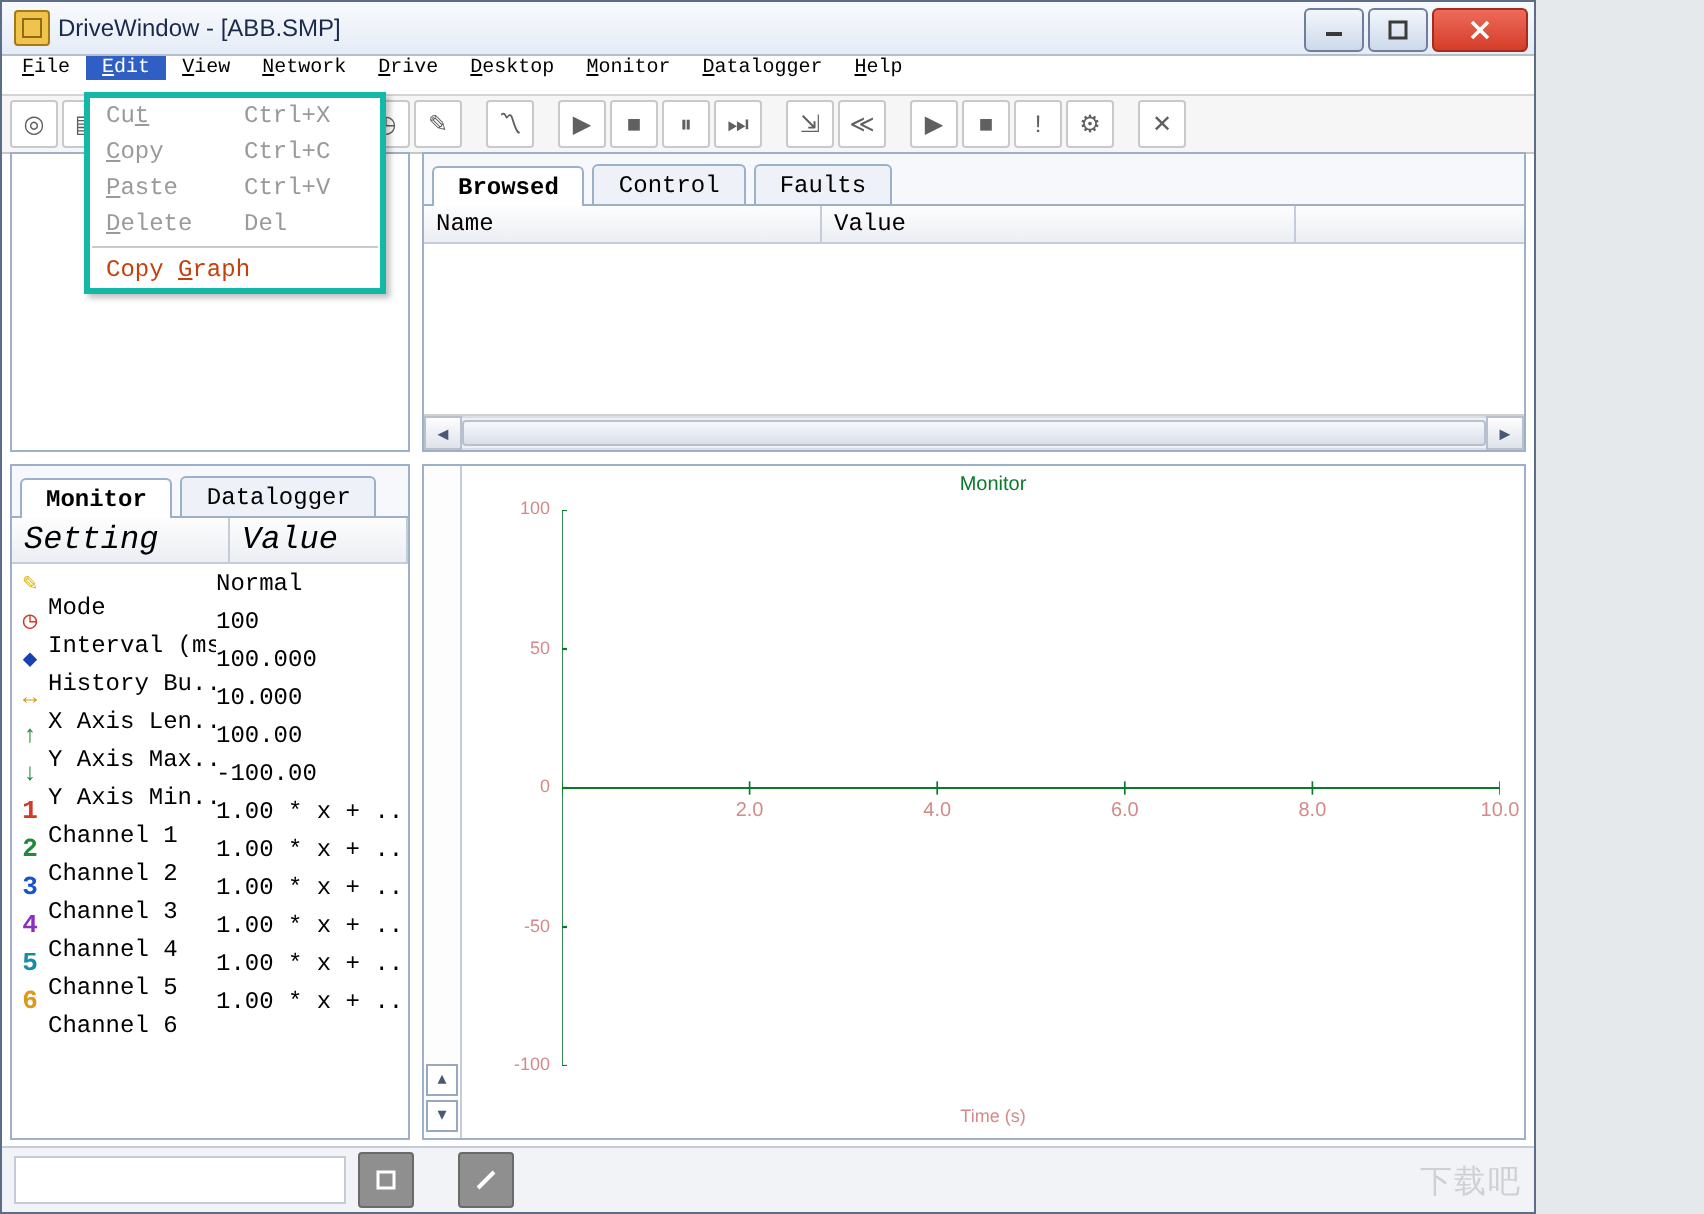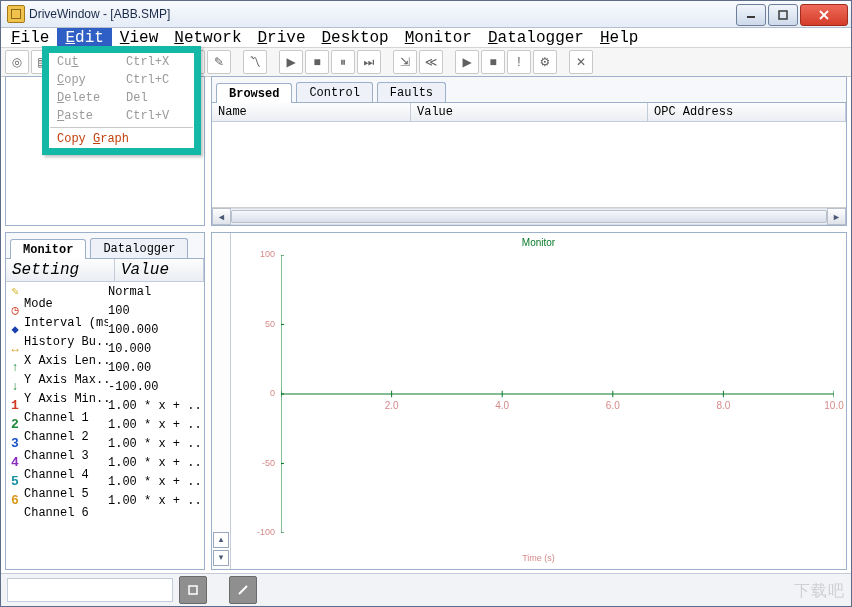--- a/index.html
+++ b/index.html
@@ -1,33 +1,33 @@
 <!DOCTYPE html>
 <html><head>
 <meta charset="utf-8">
 <style>
   html,body{margin:0;padding:0;font-family:"Segoe UI","Microsoft Sans Serif",sans-serif;font-size:12px;background:#e6e9ec;}
-  .app{width:852px;height:607px;border:1px solid #5d6c87;box-sizing:border-box;position:relative;background:#fff;overflow:hidden;}
+  .app{width:768px;height:607px;border:1px solid #5d6c87;box-sizing:border-box;position:relative;background:#fff;overflow:hidden;}
   
   .titlebar{height:26px;background:linear-gradient(#f8fafd,#e5ecf6);display:flex;align-items:center;border-bottom:1px solid #b6bfce;}
   .titlebar .app-icon{width:16px;height:16px;margin:0 4px 0 6px;background:#f2c34b;border:1px solid #a37a1b;position:relative;border-radius:2px;}
   .titlebar .app-icon::after{content:"";position:absolute;inset:3px;border:1px solid #8c6b1a;}
   .titlebar .title{color:#1a2a4a;}
   .titlebar .spacer{flex:1;}
   .winbtns{display:flex;height:20px;margin-right:3px;}
   .winbtn{width:28px;height:20px;border:1px solid #6f7f9b;border-radius:3px;margin-left:2px;background:linear-gradient(#f2f6fb,#cdd9ea);display:flex;align-items:center;justify-content:center;font-size:11px;color:#3a3a3a;}
   .winbtn.close{width:46px;background:linear-gradient(#ee6a5b,#d43d28);border-color:#a42c1c;color:#fff;font-weight:bold;}
   .winbtn svg{display:block;}
   
-  .menubar{height:19px;display:flex;align-items:flex-start;padding:0 2px;background:#fff;border-bottom:1px solid #d4d4d4;font-family:"Courier New",monospace;font-size:16px;}
+  .menubar{height:19px;display:flex;align-items:flex-start;padding:0 2px;background:#fff;border-bottom:1px solid #d4d4d4;font-family:"Courier New",monospace;font-size:10px;}
   .menuitem{padding:1px 8px 0 8px;cursor:default;}
   .menuitem .ul{text-decoration:underline;}
   .menuitem.active{background:#2f5ec4;color:#fff;}
   
-  .dropdown{position:absolute;top:45px;left:41px;width:145px;background:#fff;border:7px solid #14b8a6;box-shadow:2px 2px 3px rgba(0,0,0,.25);font-family:"Courier New",monospace;font-size:12px;z-index:50;}
+  .dropdown{position:absolute;top:45px;left:41px;width:145px;background:#fff;border:3px solid #14b8a6;box-shadow:2px 2px 3px rgba(0,0,0,.25);font-family:"Courier New",monospace;font-size:12px;z-index:50;}
   .dropdown table{width:100%;border-collapse:collapse;}
   .dropdown td{padding:2px 8px;color:#9a9a9a;white-space:nowrap;}
   .dropdown tr.enabled td{color:#c2410c;}
   .dropdown td.k{text-align:left;width:60px;}
   .dropdown .sep td{padding:0;}
   .dropdown .sep div{height:1px;background:#c9c9c9;margin:2px 1px;}
   .dropdown .u{text-decoration:underline;}
   
   .toolbar{height:28px;background:#f6f6f6;border-bottom:1px solid #c8c8c8;display:flex;align-items:center;padding:0 4px;gap:2px;}
   .tb-btn{width:22px;height:22px;border:1px solid #c9c9c9;background:#fff;display:flex;align-items:center;justify-content:center;font-size:12px;color:#606060;border-radius:2px;}
@@ -126,26 +126,26 @@
         <tbody>
           <tr class="">
             <td>Cu<span class="u">t</span></td>
             <td class="k">Ctrl+X</td>
           </tr>
           <tr class="">
             <td><span class="u">C</span>opy</td>
             <td class="k">Ctrl+C</td>
           </tr>
           <tr class="">
+            <td><span class="u">P</span>aste</td>
+            <td class="k">Ctrl+V</td>
+          </tr>
+          <tr class="">
             <td><span class="u">D</span>elete</td>
             <td class="k">Del</td>
-          </tr>
-          <tr class="">
-            <td><span class="u">P</span>aste</td>
-            <td class="k">Ctrl+V</td>
           </tr>
           <tr class="sep">
             <td colspan="2">
               <div></div>
             </td>
           </tr>
           <tr class="enabled">
             <td colspan="2">Copy <span class="u">G</span>raph</td>
           </tr>
         </tbody>
@@ -285,21 +285,20 @@
   <div class="right-col">
     <div class="panel browsed">
       <div class="tabbar" id="br-tabs">
             <div class="tab active">Browsed</div>
             <div class="tab">Control</div>
             <div class="tab">Faults</div>
           </div>
       <div class="grid-head">
         <div class="col" style="width:186px">Name</div>
         <div class="col" style="width:224px">Value</div>
-        <div class="col" style="flex:1">OPC Address</div>
       </div>
       <div class="grid-body"></div>
       <div class="hscroll">
         <div class="sbtn">◄</div>
         <div class="strack">
               <div class="sthumb"></div>
             </div>
         <div class="sbtn">►</div>
       </div>
     </div>

